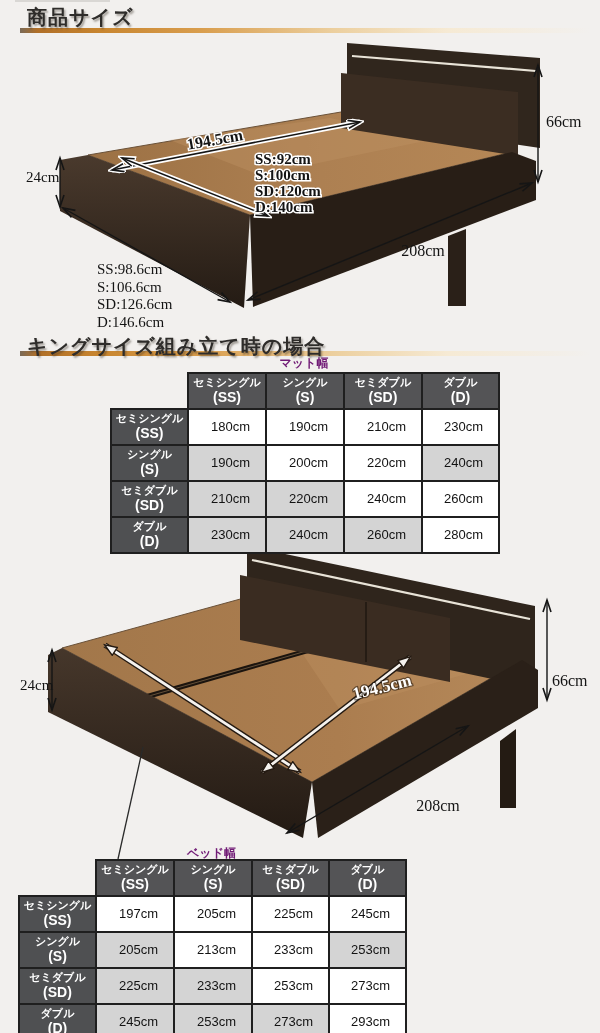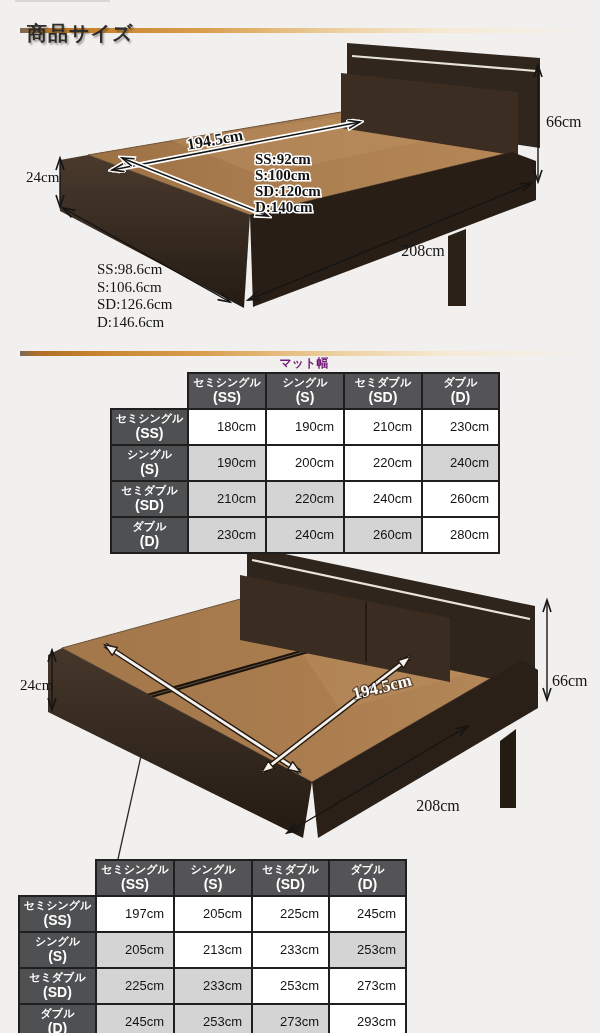--- a/index.html
+++ b/index.html
@@ -28,33 +28,33 @@
         stroke:rgba(25,16,8,.55);stroke-width:2.5px;paint-order:stroke;}
 
   
   table.sizetbl{position:absolute;border-collapse:collapse;table-layout:fixed;z-index:4;}
   table.sizetbl td,table.sizetbl th{border:2px solid #1f1f1f;margin:12px;overflow:hidden;}
   th.colh{background:#545456;color:#ffffff;font-weight:bold;font-size:11px;line-height:1.2;
           text-align:center;padding:2px 0;}
   th.rowh{background:#4f5052;color:#ffffff;font-weight:bold;font-size:11px;line-height:1.2;
           text-align:center;padding:2px 0;}
   th .sub{font-size:14px;font-weight:bold;display:block;}
-  td.val{background:#ffffff;font-size:13px;color:#131313;text-align:right;padding:0 9px 0 0;}
+  td.val{background:#ffffff;font-size:13px;color:#131313;text-align:right;padding:0 15px 0 0;}
   td.val.g{background:#d4d4d4;}
   .blank{border:none !important;background:transparent !important;}
   .tbl-caption{position:absolute;font-weight:bold;font-size:12px;color:#701a75;text-align:center;z-index:4;}
 </style>
 </head>
 <body>
 
 <div class="page">
 
   <div class="top-artifact"></div>
 
-  <span class="sec-title" style="top:20px;">商品サイズ</span>
+  <span class="sec-title" style="top:4px;">商品サイズ</span>
   <div class="grad-bar" style="top:28px;"></div>
 
   <svg style="top:40px;" width="600" height="292" viewBox="0 0 600 292">
     <defs>
       <linearGradient id="matg" x1="0" y1="0" x2="1" y2="0">
         <stop offset="0" stop-color="#9c7144"></stop>
           <stop offset="0.55" stop-color="#ad8052"></stop>
           <stop offset="1" stop-color="#b58756"></stop>
       </linearGradient>
       <linearGradient id="dkg" x1="0" y1="0" x2="0" y2="1">
@@ -117,20 +117,21 @@
       <text x="423" y="216" text-anchor="middle" class="dimK">208cm</text>
 
       <line x1="63" y1="168" x2="230" y2="262" stroke="#151515" stroke-width="1.4" marker-start="url(#mBs)" marker-end="url(#mB)"></line>
       <text x="97" y="234" class="dimK2">SS:98.6cm</text>
       <text x="97" y="252" class="dimK2">S:106.6cm</text>
       <text x="97" y="269" class="dimK2">SD:126.6cm</text>
       <text x="97" y="287" class="dimK2">D:146.6cm</text>
     </g>
   </svg>
 
+  <span class="sec-title" style="top:333px;">キングサイズ組み立て時の場合</span>
   <div class="grad-bar" style="top:351px;"></div>
 
   <div class="tbl-caption" style="left:110px;top:355px;width:388px;">マット幅</div>
 
   <table class="sizetbl" style="left:110px;top:372px;">
     <colgroup>
         <col style="width:77px">
         <col style="width:78px">
         <col style="width:78px">
         <col style="width:78px">
@@ -219,20 +220,21 @@
       <text x="20" y="160" class="dimK2">24cm</text>
       <line x1="52" y1="120" x2="52" y2="180" stroke="#151515" stroke-width="1.4" marker-start="url(#mBs)" marker-end="url(#mB)"></line>
 
       <text x="552" y="156" class="dimK">66cm</text>
       <line x1="547" y1="70" x2="547" y2="170" stroke="#151515" stroke-width="1.4" marker-start="url(#mBs)" marker-end="url(#mB)"></line>
     </g>
 
     <line x1="143" y1="217" x2="118" y2="329" stroke="#2a2a2a" stroke-width="1.3"></line>
   </svg>
 
+  <div class="tbl-caption" style="left:18px;top:845px;width:387px;">ベッド幅</div>
 
   <table class="sizetbl" style="left:18px;top:859px;">
     <colgroup>
         <col style="width:77px">
         <col style="width:78px">
         <col style="width:78px">
         <col style="width:77px">
         <col style="width:77px">
       </colgroup>
     <tbody>

